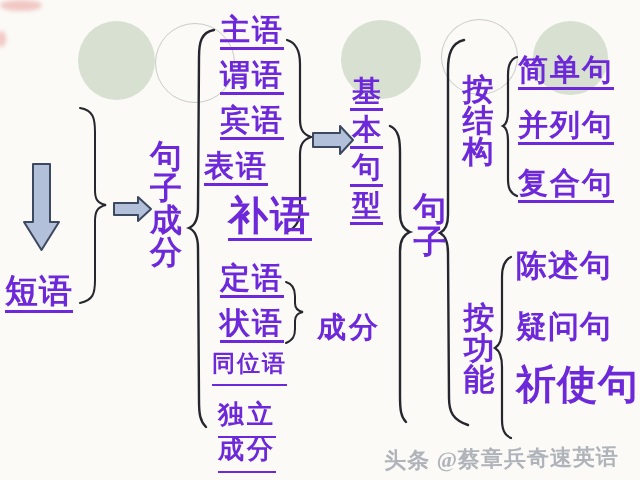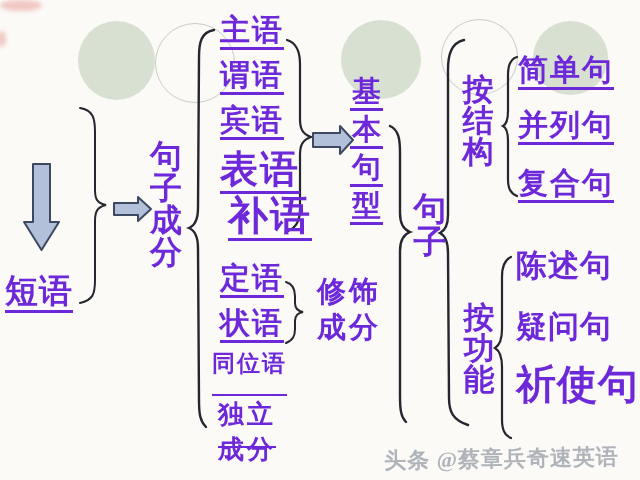--- a/index.html
+++ b/index.html
@@ -17,21 +17,21 @@
   .brace{fill:none;stroke:#26262e;stroke-linecap:round;}
   .arrow{fill:#b2c1d9;stroke:#3d4960;stroke-width:2;stroke-linejoin:round;}
   .txt{
     position:absolute;
     font-weight:bold;
     color:#6d28d9;
     white-space:nowrap;
     line-height:1.05;
   }
   .ul{border-bottom:3px solid currentColor;padding-bottom:1px;}
-  .ul-thin{border-bottom:2px solid currentColor;padding-bottom:18px;}
+  .ul-thin{border-bottom:2px solid currentColor;padding-bottom:8px;}
   .vtext{white-space:normal;}
   .vchar{text-align:center;line-height:1;}
   .underline-each .vchar{border-bottom:3px solid currentColor;margin-bottom:4px;padding-bottom:2px;}
   .artifact{position:absolute;border-radius:50%;filter:blur(2px);background:rgba(215,70,60,.28);}
   .watermark{
     position:absolute;
     font-weight:bold;
     color:#a8adb4;
     opacity:.9;
     transform:rotate(-1deg);
@@ -71,37 +71,36 @@
   <div class="txt vtext" style="left:148px;top:140px;font-size:32px;width:36px;">
       <div class="vchar">句</div>
       <div class="vchar">子</div>
       <div class="vchar">成</div>
       <div class="vchar">分</div>
     </div>
 
   <div class="txt ul" style="left:220px;top:14px;font-size:30px;letter-spacing:2px;">主语</div>
   <div class="txt ul" style="left:220px;top:59px;font-size:30px;letter-spacing:2px;">谓语</div>
   <div class="txt ul" style="left:220px;top:104px;font-size:30px;letter-spacing:2px;">宾语</div>
-  <div class="txt ul" style="left:220px;top:150px;font-size:38px;letter-spacing:2px;">表语</div>
+  <div class="txt ul" style="left:204px;top:150px;font-size:30px;letter-spacing:2px;">表语</div>
   <div class="txt ul" style="left:228px;top:195px;font-size:40px;letter-spacing:2px;">补语</div>
 
   <div class="txt ul" style="left:220px;top:262px;font-size:30px;letter-spacing:2px;">定语</div>
   <div class="txt ul" style="left:220px;top:307px;font-size:30px;letter-spacing:2px;">状语</div>
   <div class="txt ul-thin" style="left:212px;top:352px;font-size:23px;letter-spacing:2px;">同位语</div>
   <div class="txt ul-thin" style="left:218px;top:401px;font-size:26px;letter-spacing:3px;">独立</div>
   <div class="txt ul-thin" style="left:218px;top:436px;font-size:26px;letter-spacing:3px;">成分</div>
 
   <div class="txt vtext underline-each" style="left:350px;top:77px;font-size:29px;width:33px;">
       <div class="vchar">基</div>
       <div class="vchar">本</div>
       <div class="vchar">句</div>
       <div class="vchar">型</div>
     </div>
 
-  <div class="txt" style="left:317px;top:276px;font-size:29px;letter-spacing:3px;">修饰</div>
   <div class="txt" style="left:317px;top:312px;font-size:29px;letter-spacing:3px;">成分</div>
 
   <div class="txt vtext" style="left:412px;top:193px;font-size:33px;width:36px;line-height:1.22;">
       <div class="vchar">句</div>
       <div class="vchar">子</div>
     </div>
 
   <div class="txt vtext" style="left:461px;top:74px;font-size:31px;width:34px;line-height:1.19;">
       <div class="vchar">按</div>
       <div class="vchar">结</div>

